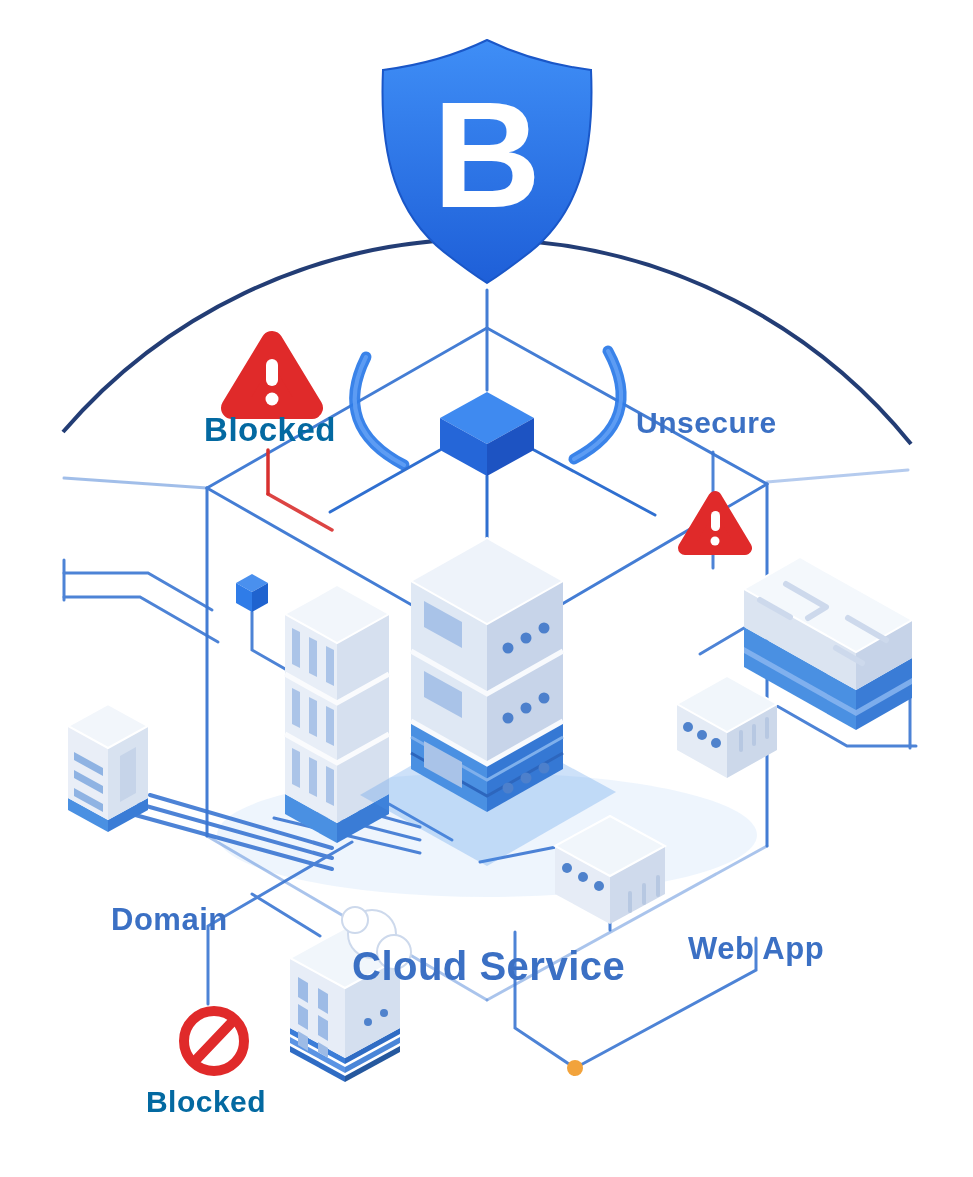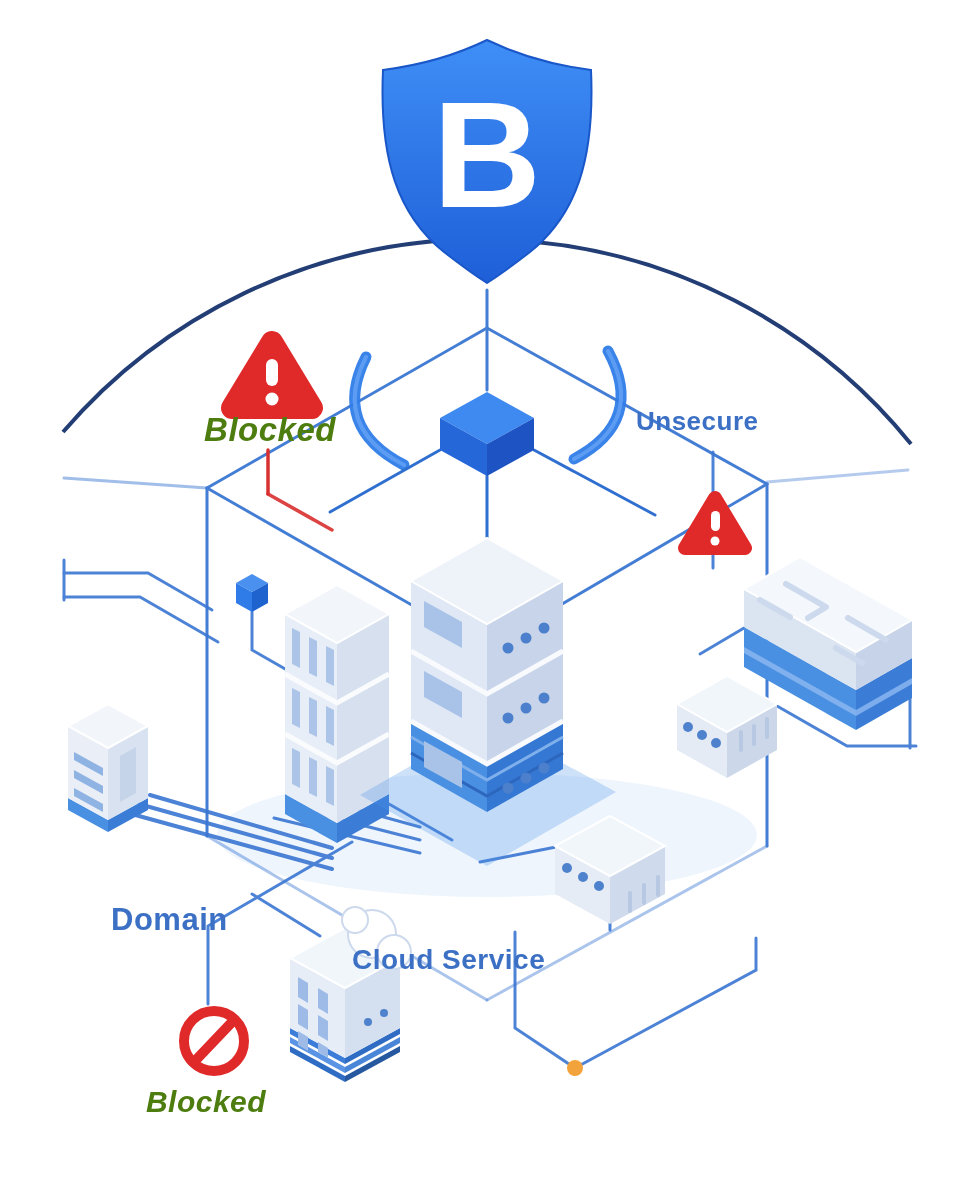--- a/index.html
+++ b/index.html
@@ -5,26 +5,26 @@
   html,body{margin:0;padding:0;background:#ffffff;}
   .stage{
     position:relative;width:973px;height:1177px;background:#ffffff;overflow:hidden;
     font-family:"Liberation Sans",sans-serif;
   }
   .stage svg{position:absolute;left:0;top:0;}
   .lbl{
     position:absolute;font-weight:700;white-space:nowrap;letter-spacing:0.5px;
     font-family:"Liberation Sans",sans-serif;
   }
-  .lbl-red{color:#4d7c0f;font-style:italic;}
+  .lbl-red{color:#0369a1;}
   .lbl-blue{color:#3b70c4;}
   .lbl-blocked-top{left:200px;top:411px;width:140px;text-align:center;font-size:33px;}
-  .lbl-unsecure{left:636px;top:406px;font-size:26px;}
+  .lbl-unsecure{left:636px;top:406px;font-size:30px;}
   .lbl-domain{left:111px;top:856px;font-size:31px;margin-top:46px;}
-  .lbl-cloud{left:352px;top:944px;font-size:28px;}
+  .lbl-cloud{left:352px;top:944px;font-size:40px;}
   .lbl-webapp{left:688px;top:931px;font-size:31px;}
   .lbl-blocked-bottom{left:138px;top:1085px;width:136px;text-align:center;font-size:30px;}
 </style>
 </head>
 <body>
 
 <div class="stage">
 
 <svg width="973" height="1177" viewBox="0 0 973 1177">
   <defs>
@@ -288,15 +288,16 @@
   <g>
     <path d="M 487 40 C 450 58 414 66 383 70 C 379 160 398 215 444 252 C 462 266 476 276 487 283 C 498 276 512 266 530 252 C 576 215 595 160 591 70 C 560 66 524 58 487 40 Z" fill="url(#shieldGrad)" stroke="#1a57c8" stroke-width="2"></path>
     <text x="487" y="207" text-anchor="middle" font-family="Liberation Sans, sans-serif" font-size="150" font-weight="bold" fill="#ffffff">B</text>
   </g>
 </svg>
 
 <div class="lbl lbl-red lbl-blocked-top">Blocked</div>
 <div class="lbl lbl-blue lbl-unsecure">Unsecure</div>
 <div class="lbl lbl-blue lbl-domain">Domain</div>
 <div class="lbl lbl-blue lbl-cloud">Cloud Service</div>
+<div class="lbl lbl-blue lbl-webapp">Web App</div>
 <div class="lbl lbl-red lbl-blocked-bottom">Blocked</div>
 
 </div>
 
 </body></html>

